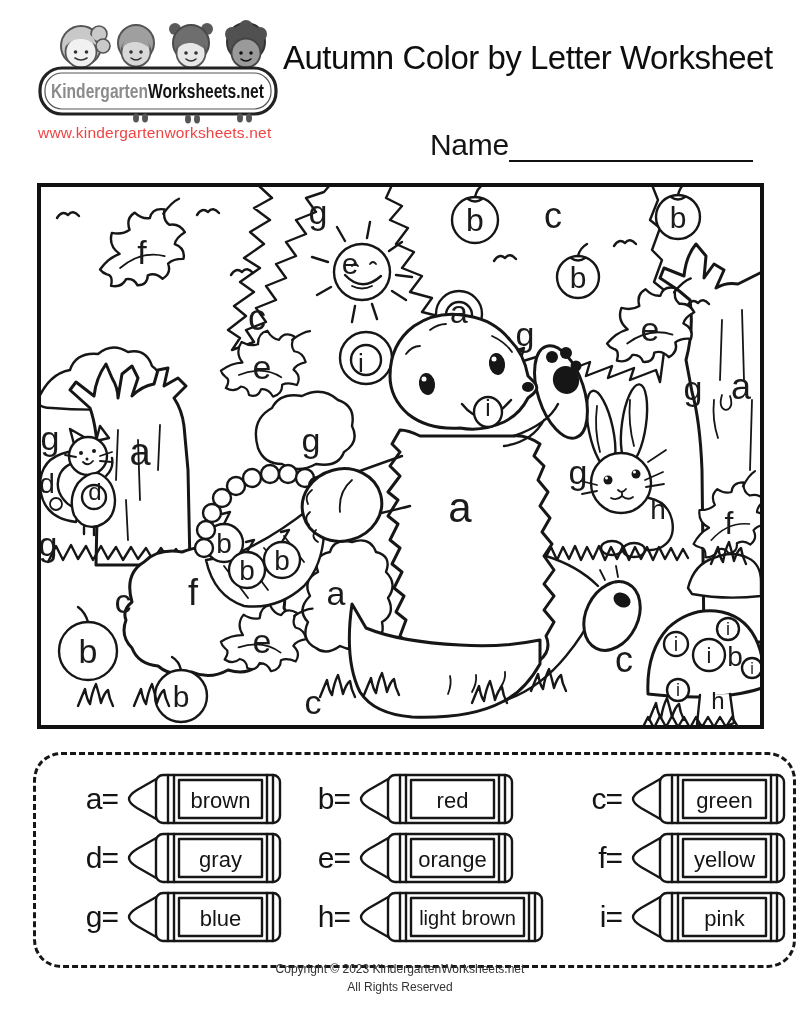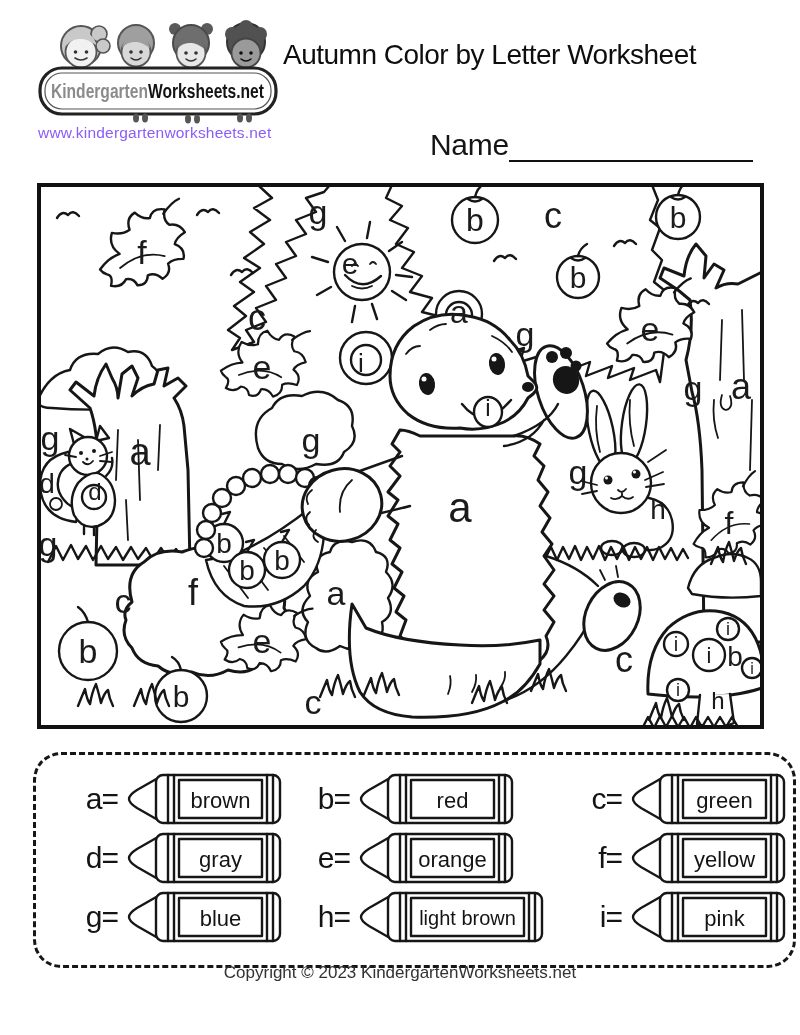--- a/index.html
+++ b/index.html
@@ -1,42 +1,42 @@
 <!DOCTYPE html>
 <html><head>
 <meta charset="utf-8">
 <style>
   html,body{margin:0;padding:0;}
   body{width:800px;height:1035px;position:relative;background:#fff;overflow:hidden;
        font-family:"Liberation Sans", sans-serif;color:#141414;}
   
   .logo-wrap{position:absolute;left:36px;top:12px;width:244px;text-decoration:underline;}
-  .logo-url{position:absolute;left:38px;top:124px;font-size:15.5px;color:#8b5cf6;letter-spacing:.2px;}
-  .title{position:absolute;left:283px;top:39px;font-size:28px;letter-spacing:-.5px;color:#0e0e0e;white-space:nowrap;}
+  .logo-url{position:absolute;left:38px;top:124px;font-size:15.5px;color:#ef4444;letter-spacing:.2px;}
+  .title{position:absolute;left:283px;top:39px;font-size:33px;letter-spacing:-.5px;color:#0e0e0e;white-space:nowrap;}
   .name-row{position:absolute;left:430px;top:116px;display:flex;align-items:flex-end;margin-top:8px;}
   .name-label{font-size:30px;letter-spacing:-.3px;}
   .name-line{display:inline-block;width:244px;height:36px;border-bottom:2.5px solid #111;}
   
   .scene{position:absolute;left:37px;top:183px;}
   .s{fill:none;stroke:#161616;stroke-width:2.4;stroke-linecap:round;stroke-linejoin:round;}
   .sf{fill:#fff;stroke:#161616;stroke-width:2.4;stroke-linecap:round;stroke-linejoin:round;}
   .blk{fill:#161616;stroke:none;}
   .thin{stroke-width:1.8;}
   .thick{stroke-width:3;}
   .scene-letter{font-family:"Liberation Sans",sans-serif;fill:#1b1b1b;text-anchor:middle;dominant-baseline:central;}
   
   .legend{position:absolute;left:33px;top:752px;width:727px;height:196px;border:3.5px dashed #161616;border-radius:28px;
           display:grid;grid-template-columns:232px 272px 220px;grid-auto-rows:59px;padding:14px 0 0 30px;box-sizing:content-box;}
   .legend-cell{display:flex;align-items:center;gap:6px;}
   .lg-letter{width:52px;text-align:right;font-size:30px;letter-spacing:-1px;}
   .crayon{display:block;}
   .crayon-label{font-family:"Liberation Sans",sans-serif;font-size:22px;fill:#141414;text-anchor:middle;dominant-baseline:central;}
   .crayon-label.small{font-size:20px;}
   
-  .footer{position:absolute;top:960px;left:0;width:800px;text-align:center;font-size:17px;color:#333;line-height:1.5;}
+  .footer{position:absolute;top:960px;left:0;width:800px;text-align:center;font-size:12px;color:#333;line-height:1.5;}
   .logo-brand-light{fill:#8b8b8b;font-weight:bold;font-size:20px;}
   .logo-brand-dark{fill:#131313;font-weight:bold;font-size:20px;}
 </style>
 </head>
 <body>
 
 <div class="logo-wrap">
   <svg width="244" height="116" viewBox="0 0 244 116">
 
     <g>
@@ -470,13 +470,14 @@
       <line x1="143" y1="5" x2="143" y2="53" class="s" stroke-width="2"></line>
         <line x1="149" y1="5" x2="149" y2="53" class="s" stroke-width="2"></line>
       <rect x="55" y="10" width="83" height="38" class="sf" stroke-width="2"></rect>
       <text x="96.5" y="30" class="crayon-label">pink</text>
     </svg>
   </div>
 </div>
 
 <div class="footer">
   <div>Copyright © 2023 KindergartenWorksheets.net</div>
+  <div>All Rights Reserved</div>
 </div>
 
 </body></html>

